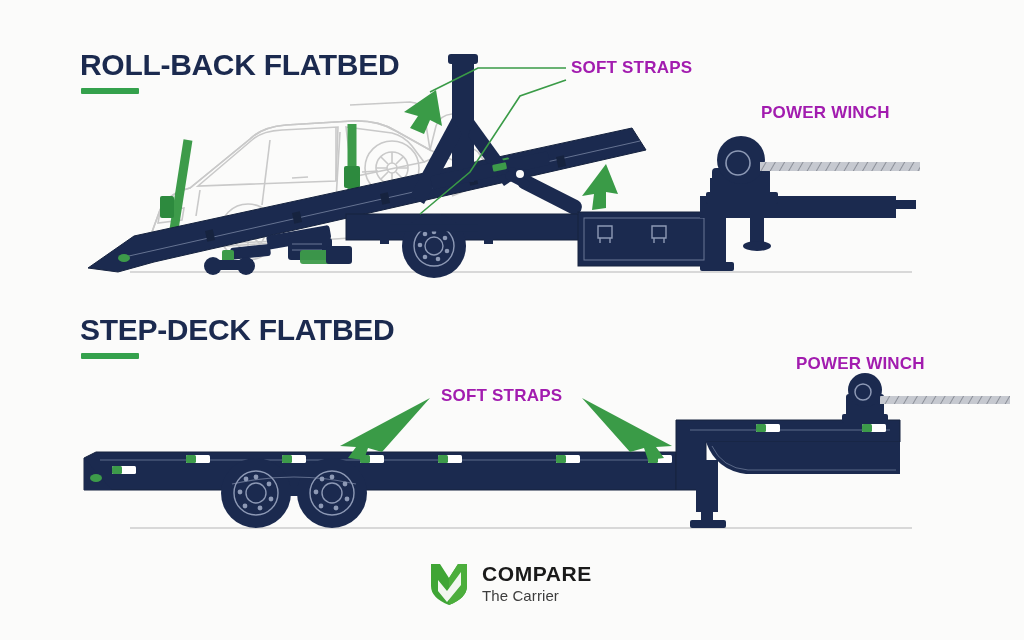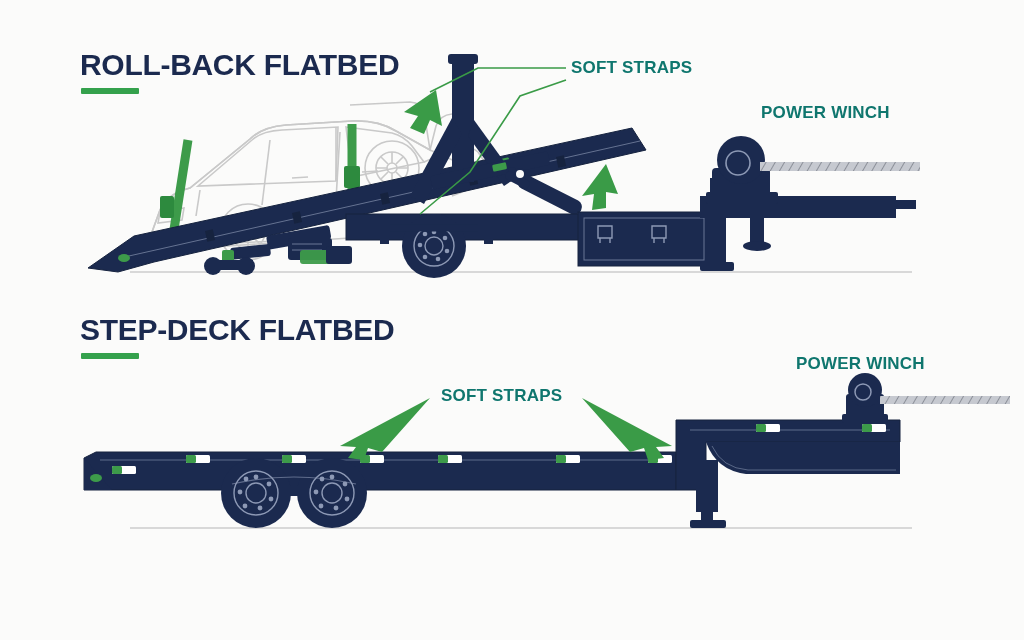--- a/index.html
+++ b/index.html
@@ -22,21 +22,21 @@
   #h1{left:80px;top:48px;}
   #h2{left:80px;top:313px;}
 
   .rule{position:absolute;height:6px;width:58px;background:#34a14c;border-radius:1px;}
   #rule1{left:81px;top:88px;}
   #rule2{left:81px;top:353px;}
 
   .callout{
     font-weight:bold;
     font-size:17px;
-    color:#0f766e;
+    color:#a21caf;
     letter-spacing:0.2px;
   }
   #c-soft1{left:571px;top:58px;}
   #c-winch1{left:761px;top:103px;}
   #c-soft2{left:441px;top:386px;}
   #c-winch2{left:796px;top:354px;}
 
   
   #logo{
     position:absolute;left:428px;top:560px;
@@ -332,14 +332,26 @@
   <div class="rule" id="rule1"></div>
 
   <div class="txt heading" id="h2">STEP-DECK FLATBED</div>
   <div class="rule" id="rule2"></div>
 
   <div class="txt callout" id="c-soft1">SOFT STRAPS</div>
   <div class="txt callout" id="c-winch1">POWER WINCH</div>
   <div class="txt callout" id="c-soft2">SOFT STRAPS</div>
   <div class="txt callout" id="c-winch2">POWER WINCH</div>
 
+  <div id="logo">
+    <svg id="logo-mark" viewBox="0 0 42 46">
+      <path d="M3,4 L3,26 Q3,38 21,45 Q39,38 39,26 L39,4 L30,4 L21,18 L12,4 Z" fill="#3fa535"></path>
+      <path d="M21,45 Q39,38 39,26 L39,4 L30,4 L21,18 Z" fill="#4cae3c"></path>
+      <path d="M10,20 L19,31 L33,12 L33,25 L19,42 L10,31 Z" fill="#fbfbfa" opacity="0.95"></path>
+      <path d="M11,21 L19,30 L32,13" fill="none" stroke="#3fa535" stroke-width="0"></path>
+    </svg>
+    <div class="logo-text">
+      <div id="logo-compare">COMPARE</div>
+      <div id="logo-sub">The Carrier</div>
+    </div>
+  </div>
 
 </div>
 
 </body></html>

